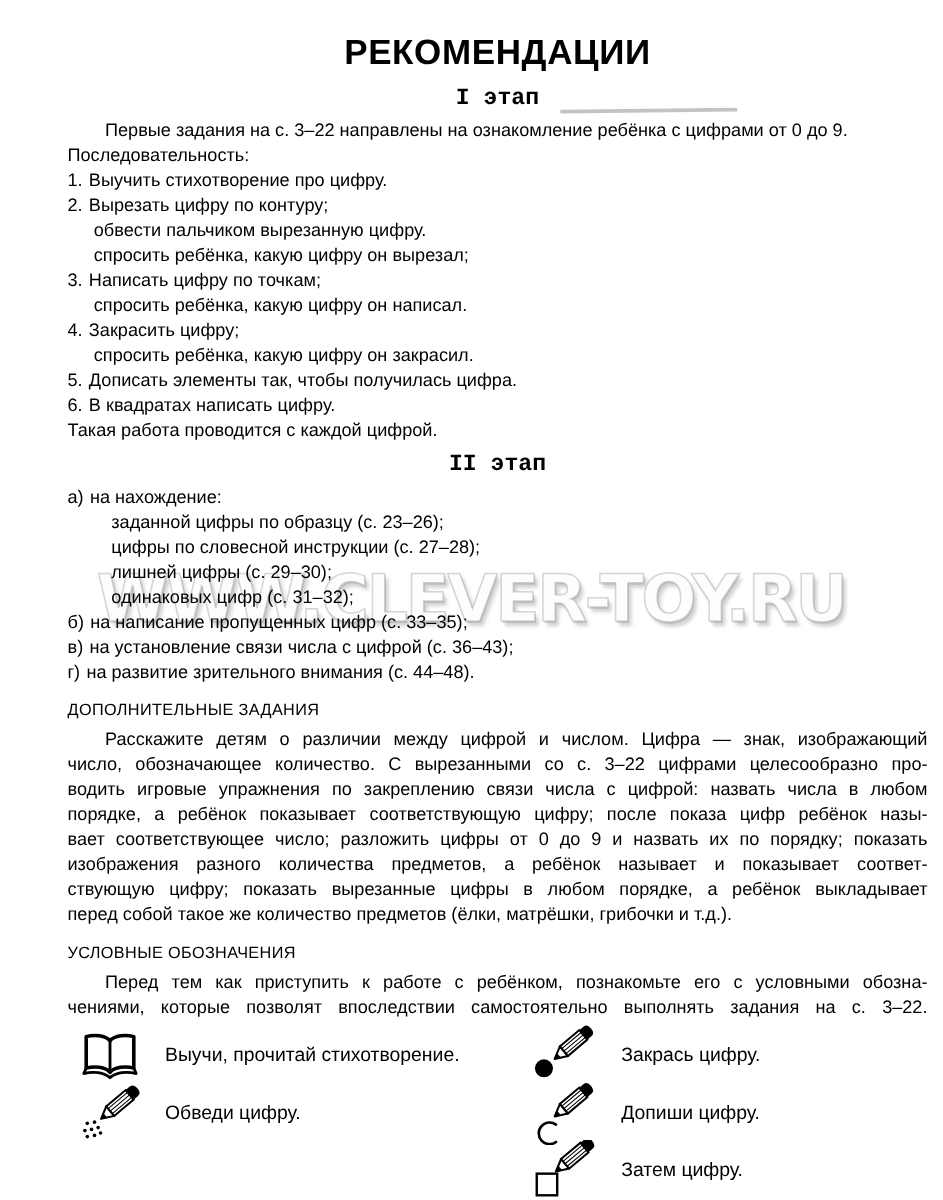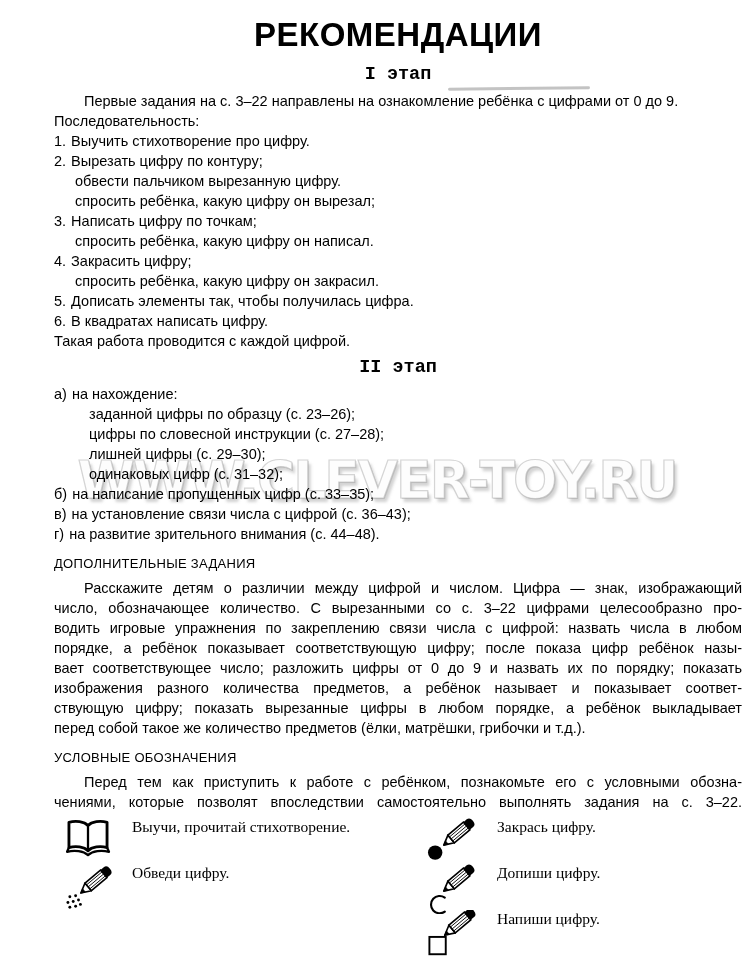--- a/index.html
+++ b/index.html
@@ -17,35 +17,35 @@
     color:#fdfdfd;
     -webkit-text-stroke:1.2px rgba(178,178,178,0.55);
     text-shadow:3px 4px 3px rgba(145,145,145,0.40),1px 1px 0 rgba(215,215,215,0.8);
   }
   .strike{
     position:absolute;top:87px;left:448px;width:142px;height:3px;z-index:2;
     background:#a9a9a9;opacity:.7;border-radius:2px;transform:rotate(-0.6deg);
   }
   
   .content{position:relative;z-index:1;padding:12px 12px 0 54px;box-sizing:border-box;}
-  .h1{font-size:33px;font-weight:bold;text-align:center;letter-spacing:.5px;margin:4px 0 10px;}
+  .h1{font-size:28px;font-weight:bold;text-align:center;letter-spacing:.5px;margin:14px 0 10px;}
   .stage-h{font-size:18.5px;font-weight:bold;text-align:center;margin:6px 0 5px;line-height:22px;font-family:Liberation Mono, monospace;}
   .sec-h{font-size:13px;margin:9px 0 3px;line-height:22px;letter-spacing:.3px;}
   .line{font-size:14.5px;line-height:20px;}
   .indent{text-indent:30px;}
   .just{text-align:justify;text-align-last:justify;}
   .num{margin-right:5px;}
   .cont{margin-left:21px;}
   .sub{margin-left:35px;}
   
   .legend-grid{display:flex;margin-top:6px;}
   .col{display:flex;flex-direction:column;}
   .col-left{width:371px;}
   .col-right{flex:1;}
-  .legend-item{display:flex;align-items:flex-start;height:46px;font-family:Liberation Serif, serif;}
+  .legend-item{display:flex;align-items:center;height:46px;}
   .icon-cell{width:62px;margin-left:10px;display:flex;align-items:center;justify-content:flex-start;}
   .col-right .icon-cell{width:66px;margin-left:0;}
   .legend-label{font-size:15.5px;margin-left:6px;}
   svg{display:block;}
 </style>
 </head>
 <body>
 
 <svg width="0" height="0" style="position:absolute">
   <defs>
@@ -163,19 +163,19 @@
           <span class="legend-label">Допиши цифру.</span>
         </div>
 
         <div class="legend-item">
           <span class="icon-cell">
             <svg viewBox="0 0 56 52" width="54" height="50">
               <use href="#pencil-sym" x="13" y="-6"></use>
               <rect x="4.5" y="28" width="17" height="18" fill="#fff" stroke="#000" stroke-width="2"></rect>
             </svg>
           </span>
-          <span class="legend-label">Напиши цифру.</span>
+          <span class="legend-label">Затем цифру.</span>
         </div>
 
       </div>
     </div>
   </div>
 </div>
 
 </body></html>

